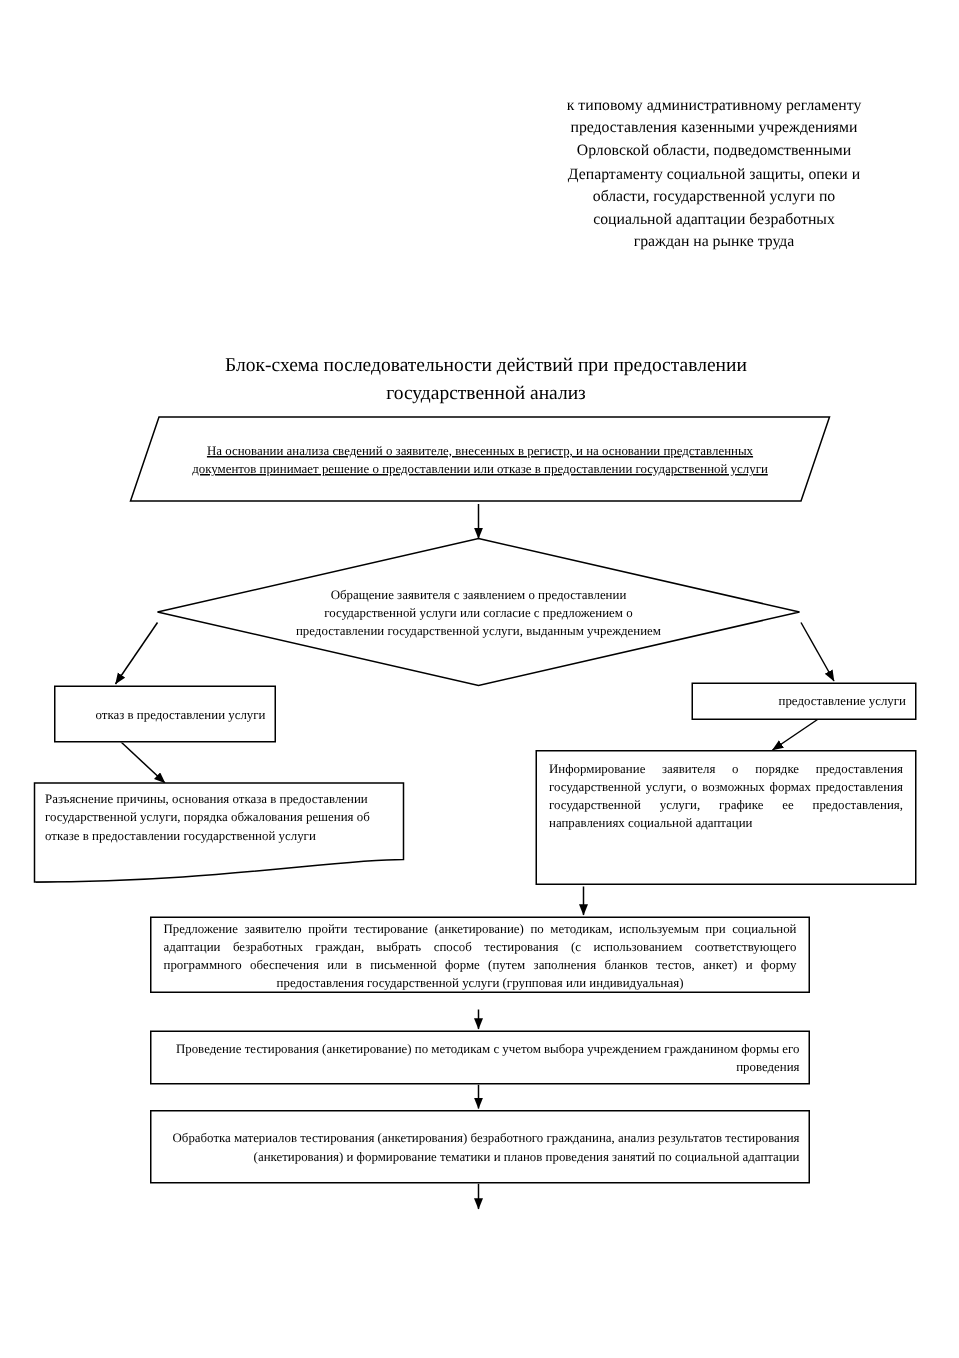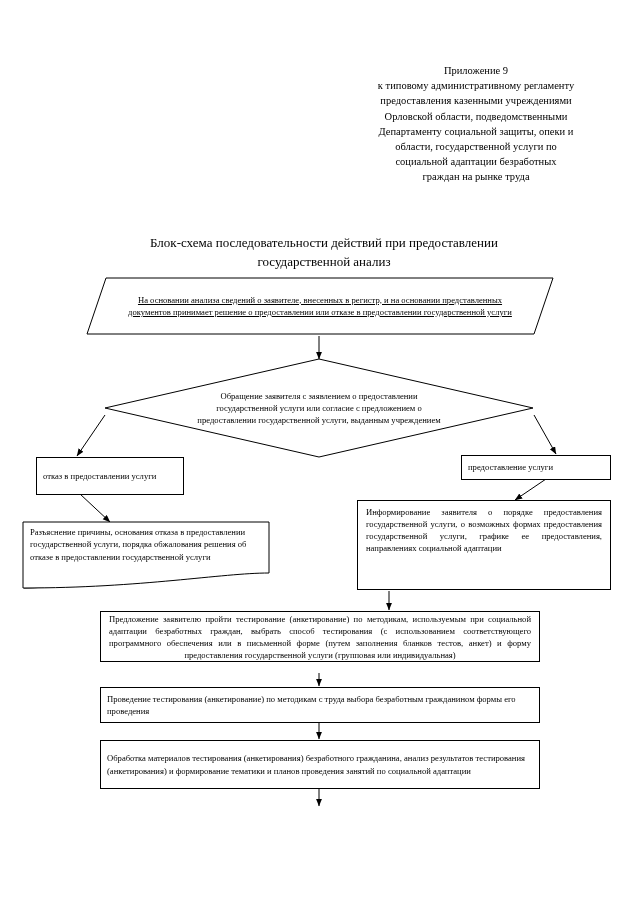--- a/index.html
+++ b/index.html
@@ -61,21 +61,21 @@
     line-height: 12.1px;
     display: flex;
     align-items: center;
     justify-content: center;
   }
   .node .txt {
     display: block;
     width: 100%;
     padding: 0 6px;
     box-sizing: border-box;
-    text-align: left;
+    text-align: right;
   }
   .node.justify .txt {
     text-align: justify;
     text-align-last: left;
     padding: 0 8px;
   }
 
   
   .trapezoid {
     position: absolute;
@@ -184,21 +184,20 @@
     height: 905px;
     pointer-events: none;
   }
 </style>
 </head>
 <body>
 
 <div class="page">
 
   <div class="header-block">
-    <span class="line-first">Приложение 9</span>
     <span class="line">к типовому административному регламенту</span>
     <span class="line">предоставления казенными учреждениями</span>
     <span class="line">Орловской области, подведомственными</span>
     <span class="line">Департаменту социальной защиты, опеки и</span>
     <span class="line">области,  государственной услуги по</span>
     <span class="line">социальной адаптации безработных</span>
     <span class="line">граждан на рынке труда</span>
   </div>
 
   <div class="doc-title">
@@ -271,21 +270,21 @@
 
   <div class="node justify" style="left:357px; top:500px; width:254px; height:90px; align-items:flex-start;">
     <span class="txt" style="padding-top:5px;">Информирование заявителя о порядке предоставления государственной услуги, о возможных формах предоставления государственной услуги, графике ее предоставления, направлениях социальной адаптации</span>
   </div>
 
   <div class="node justify" style="left:100px; top:611px; width:440px; height:51px; align-items:flex-end;">
     <span class="txt" style="padding-top:4px; text-align-last:center;">Предложение заявителю пройти тестирование (анкетирование) по методикам, используемым при социальной адаптации безработных граждан, выбрать способ тестирования (с использованием соответствующего программного обеспечения или в письменной форме (путем заполнения бланков тестов, анкет) и форму предоставления государственной услуги  (групповая или индивидуальная)</span>
   </div>
 
   <div class="node" style="left:100px; top:687px; width:440px; height:36px;">
-    <span class="txt">Проведение тестирования (анкетирование) по методикам с труда выбора безработным гражданином формы его проведения</span>
+    <span class="txt">Проведение тестирования (анкетирование) по методикам с учетом выбора учреждением гражданином формы его проведения</span>
   </div>
 
   <div class="node" style="left:100px; top:740px; width:440px; height:49px;">
     <span class="txt">Обработка материалов тестирования (анкетирования) безработного гражданина, анализ результатов тестирования (анкетирования) и формирование тематики и планов проведения занятий по социальной адаптации</span>
   </div>
 
 
 </div>
 
 </body></html>

